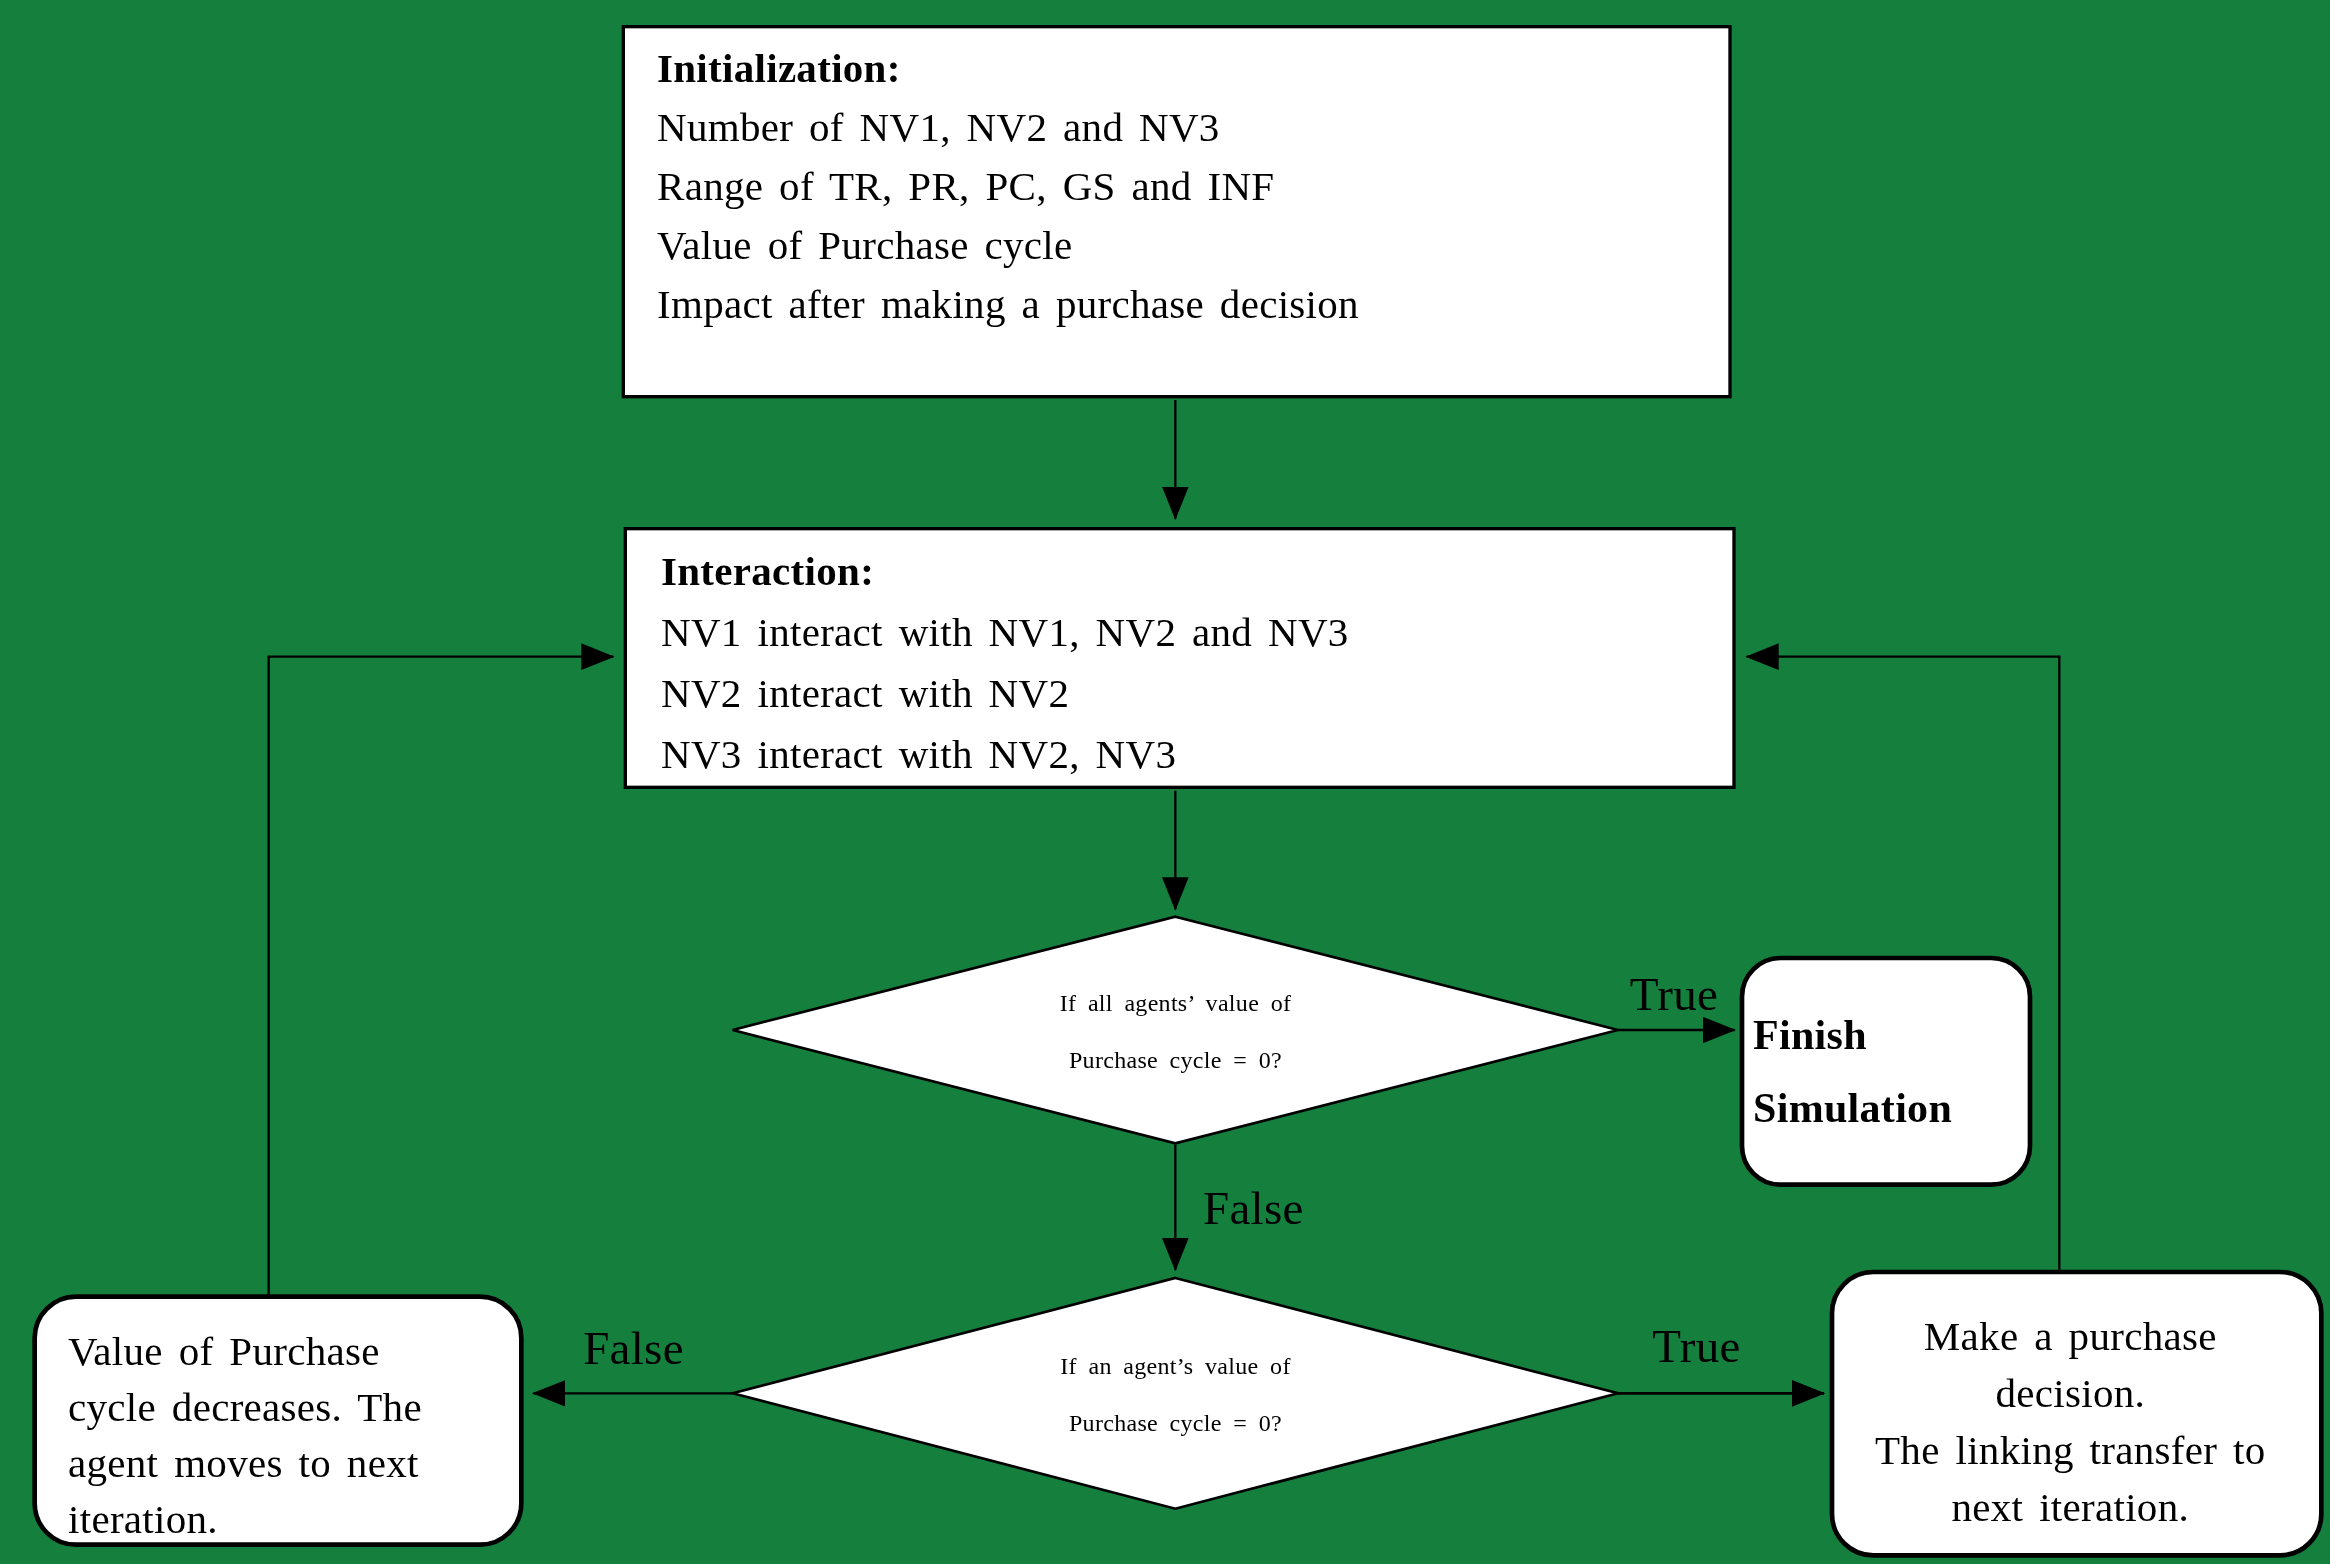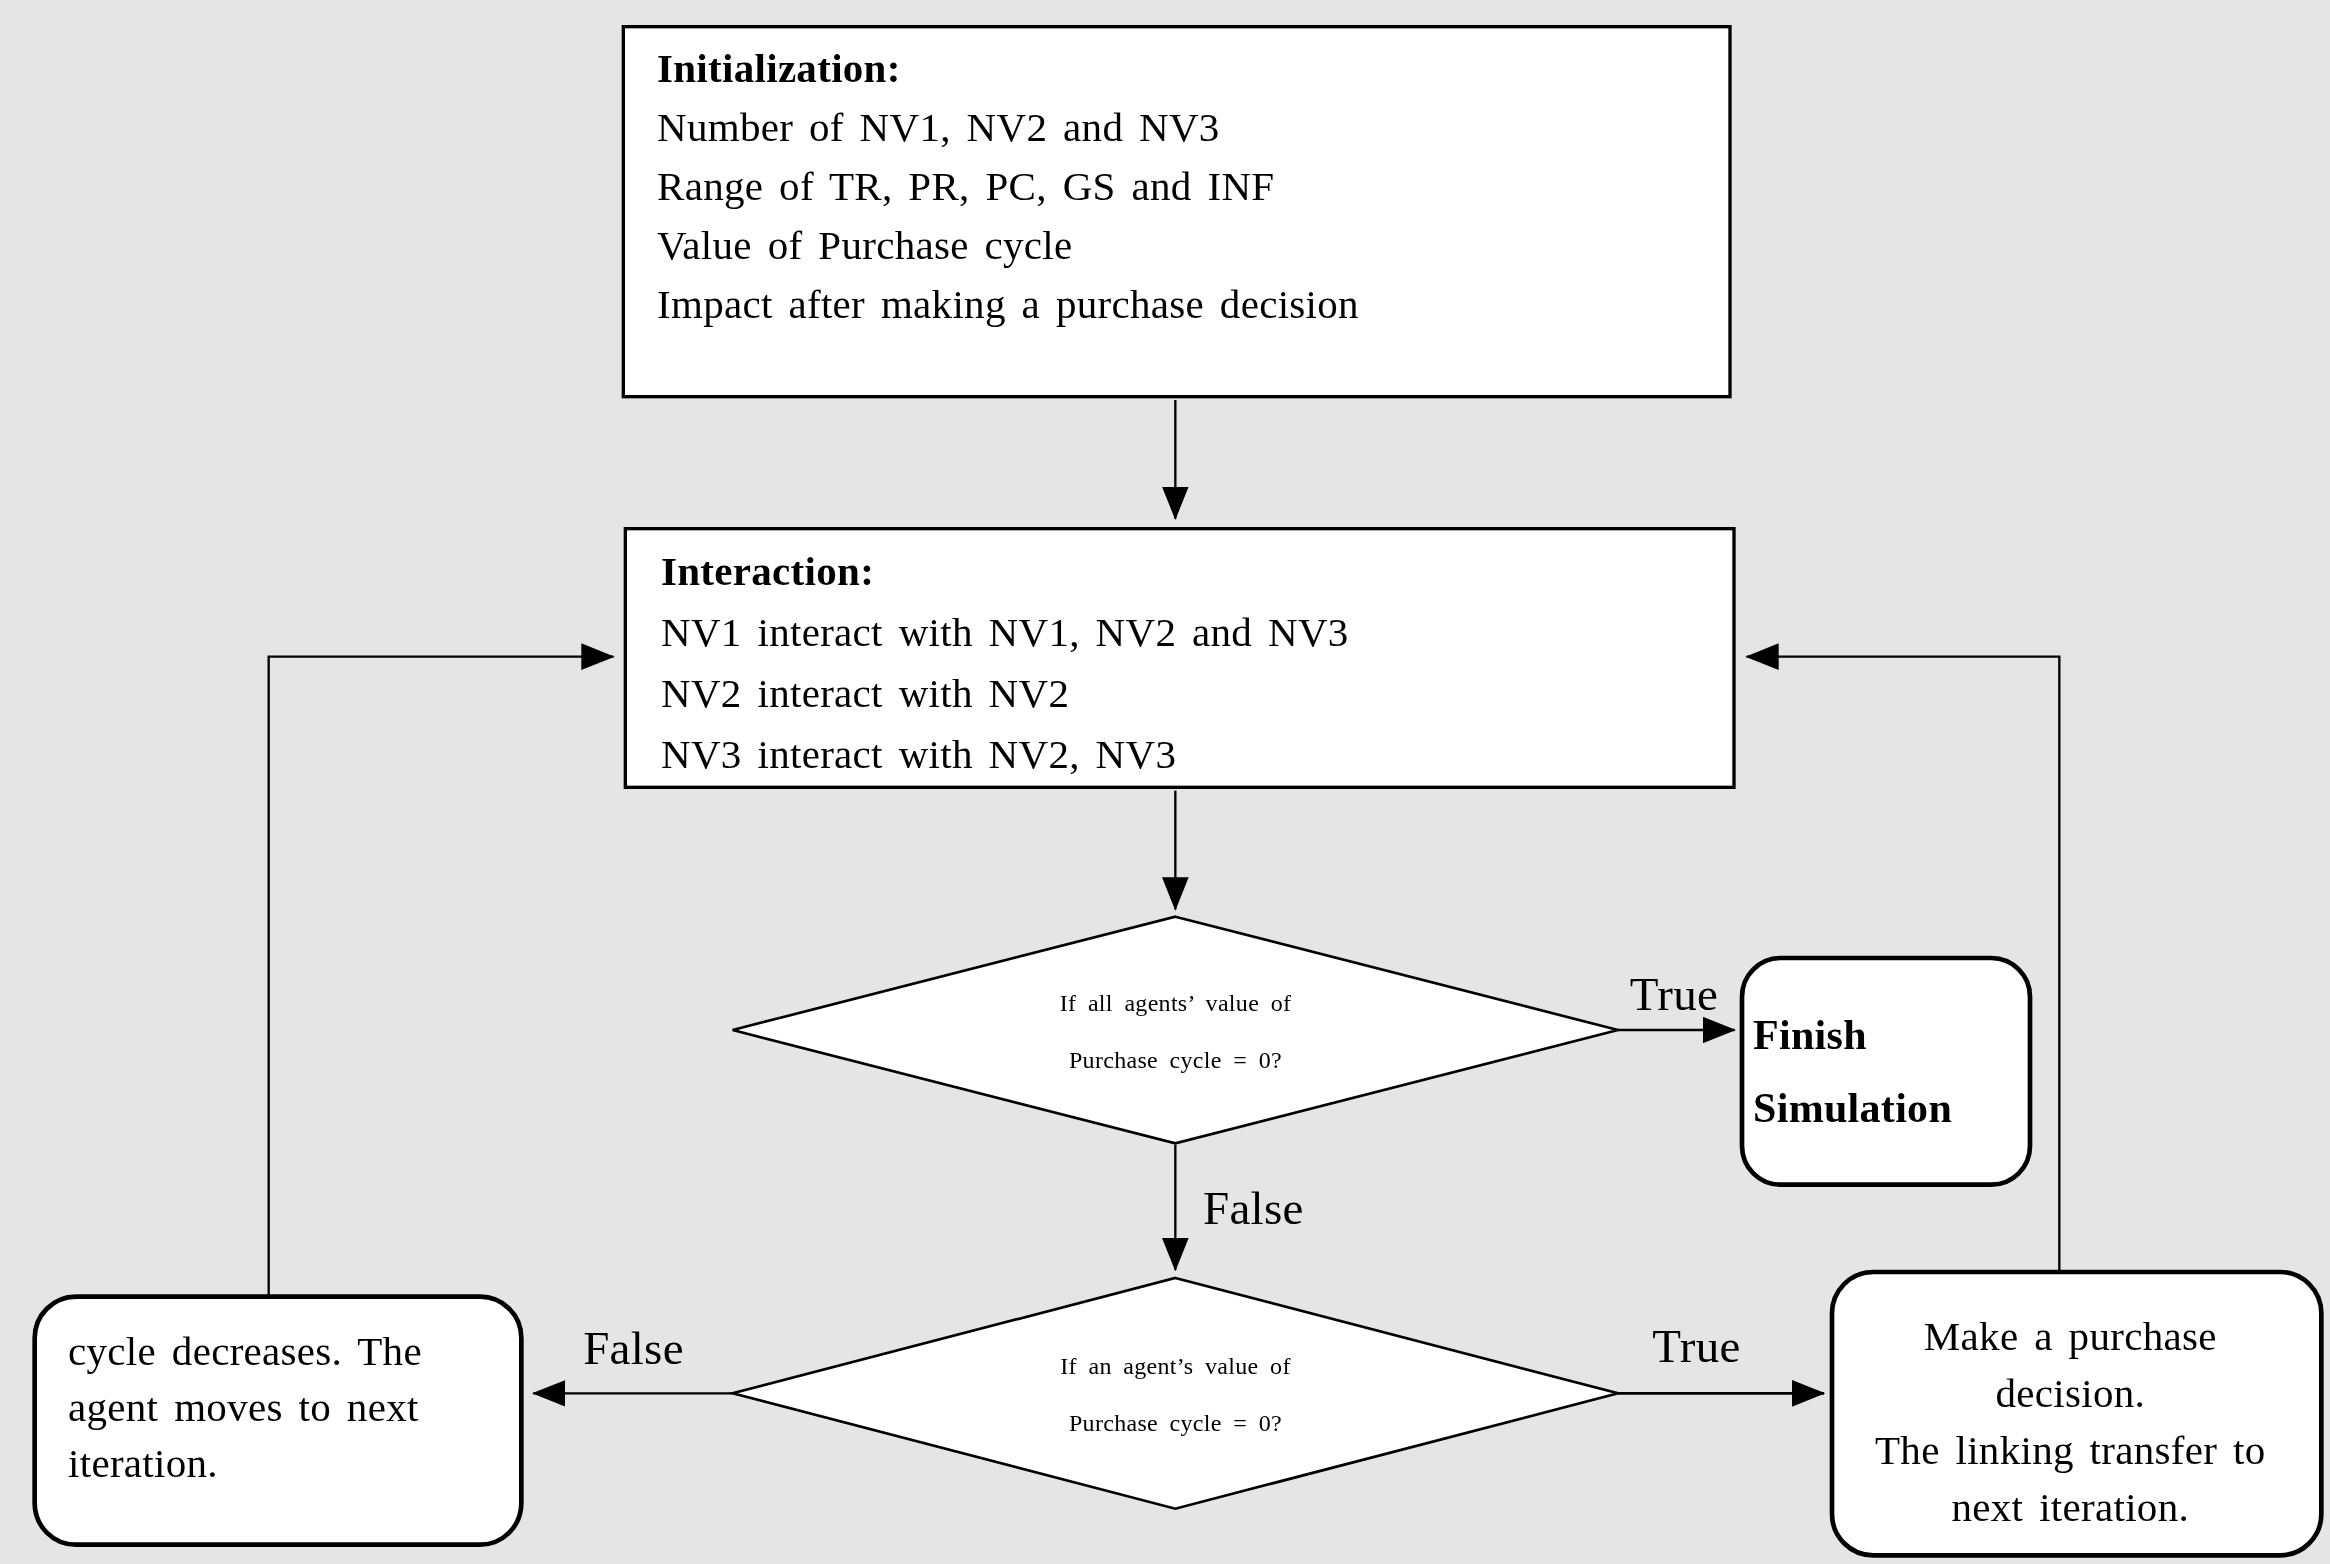--- a/index.html
+++ b/index.html
@@ -7,21 +7,21 @@
     padding: 0;
     background: #ffffff;
     width: 2330px;
     height: 1564px;
     overflow: hidden;
   }
   #canvas {
     position: relative;
     width: 2330px;
     height: 1564px;
-    background: #e5e5e5;
+    background: #15803d;
     font-family: "Liberation Serif", "DejaVu Serif", serif;
     color: #000000;
   }
   #shapes {
     position: absolute;
     left: 0; top: 0;
     width: 2330px;
     height: 1564px;
   }
   .txt {
@@ -105,20 +105,21 @@
   <div class="txt branch-label" style="left:1203px; top:1179px;">False</div>
   <div class="txt branch-label center" style="left:570px; top:1319px; width:127px;">False</div>
   <div class="txt branch-label center" style="left:1635px; top:1317px; width:123px;">True</div>
 
   <div class="txt finish-label" style="left:1753px; top:999px;">
     <span class="line">Finish</span>
     <span class="line">Simulation</span>
   </div>
 
   <div class="txt outcome-left" style="left:68px; top:1323px;">
+    <span class="line">Value of Purchase</span>
     <span class="line">cycle decreases. The</span>
     <span class="line">agent moves to next</span>
     <span class="line">iteration.</span>
   </div>
 
   <div class="txt outcome-right" style="left:1875px; top:1308px;">
     <span class="line">Make a purchase</span>
     <span class="line">decision.</span>
     <span class="line">The linking transfer to</span>
     <span class="line">next iteration.</span>

